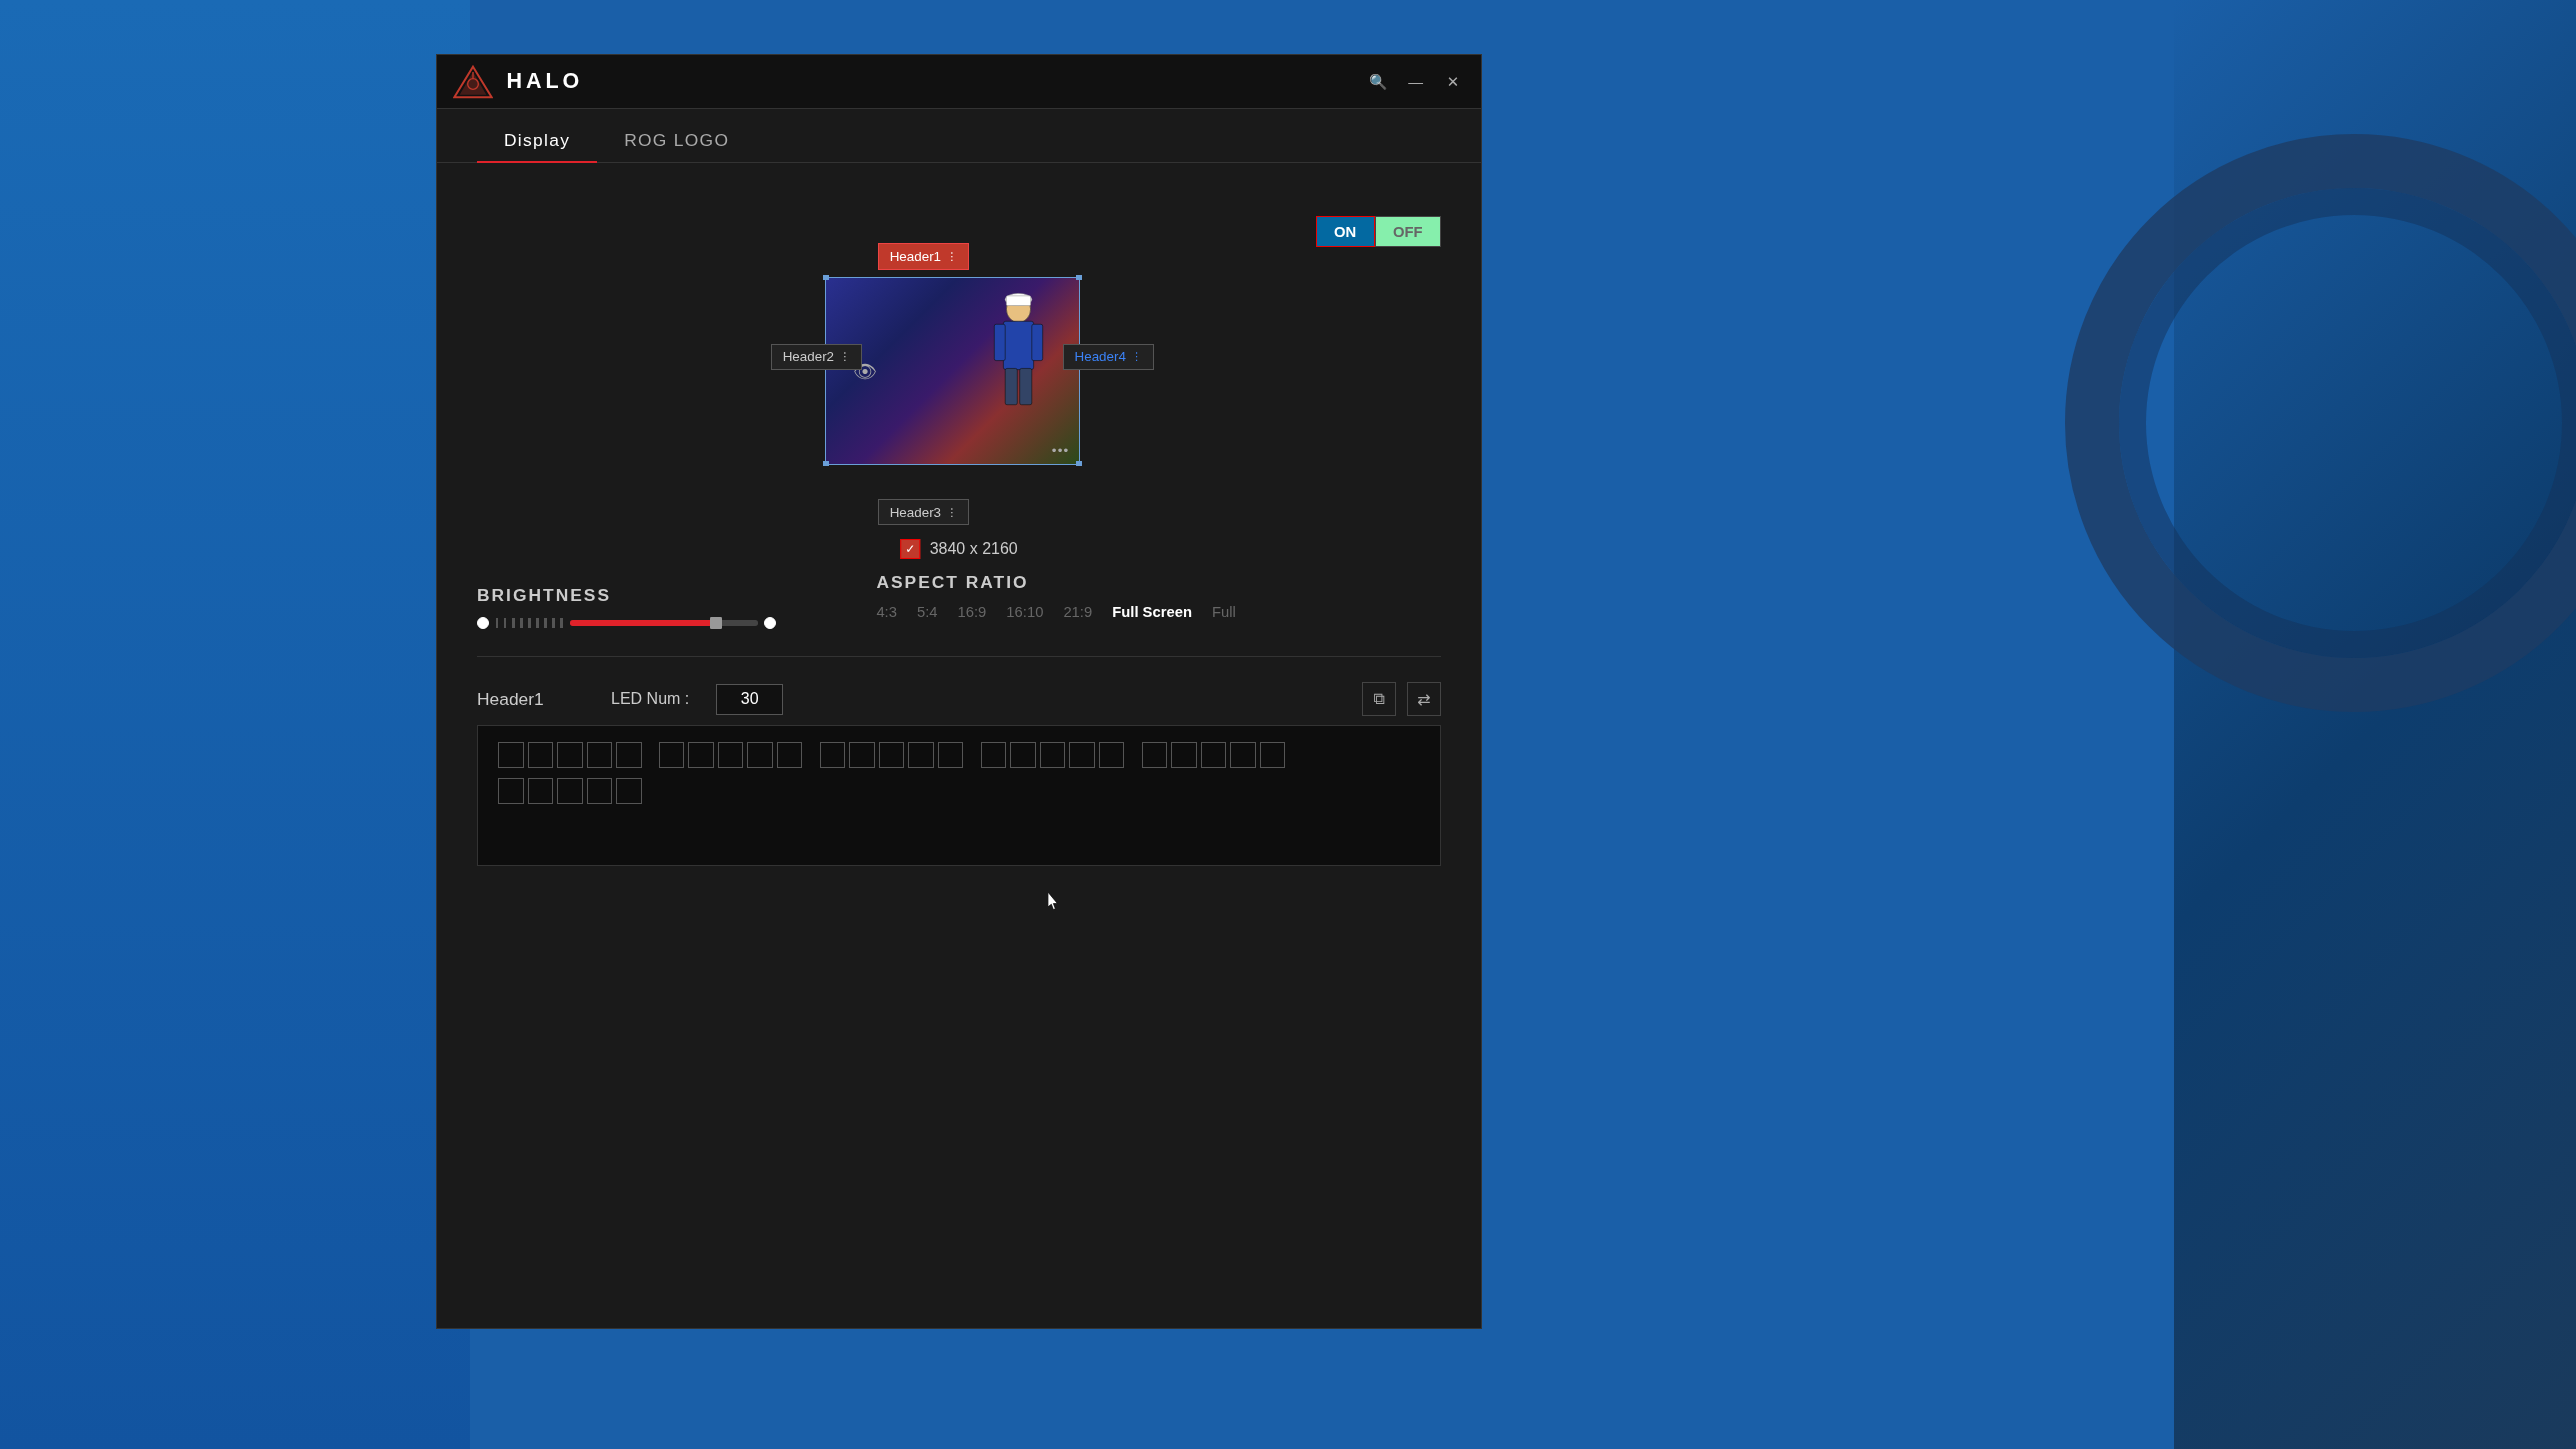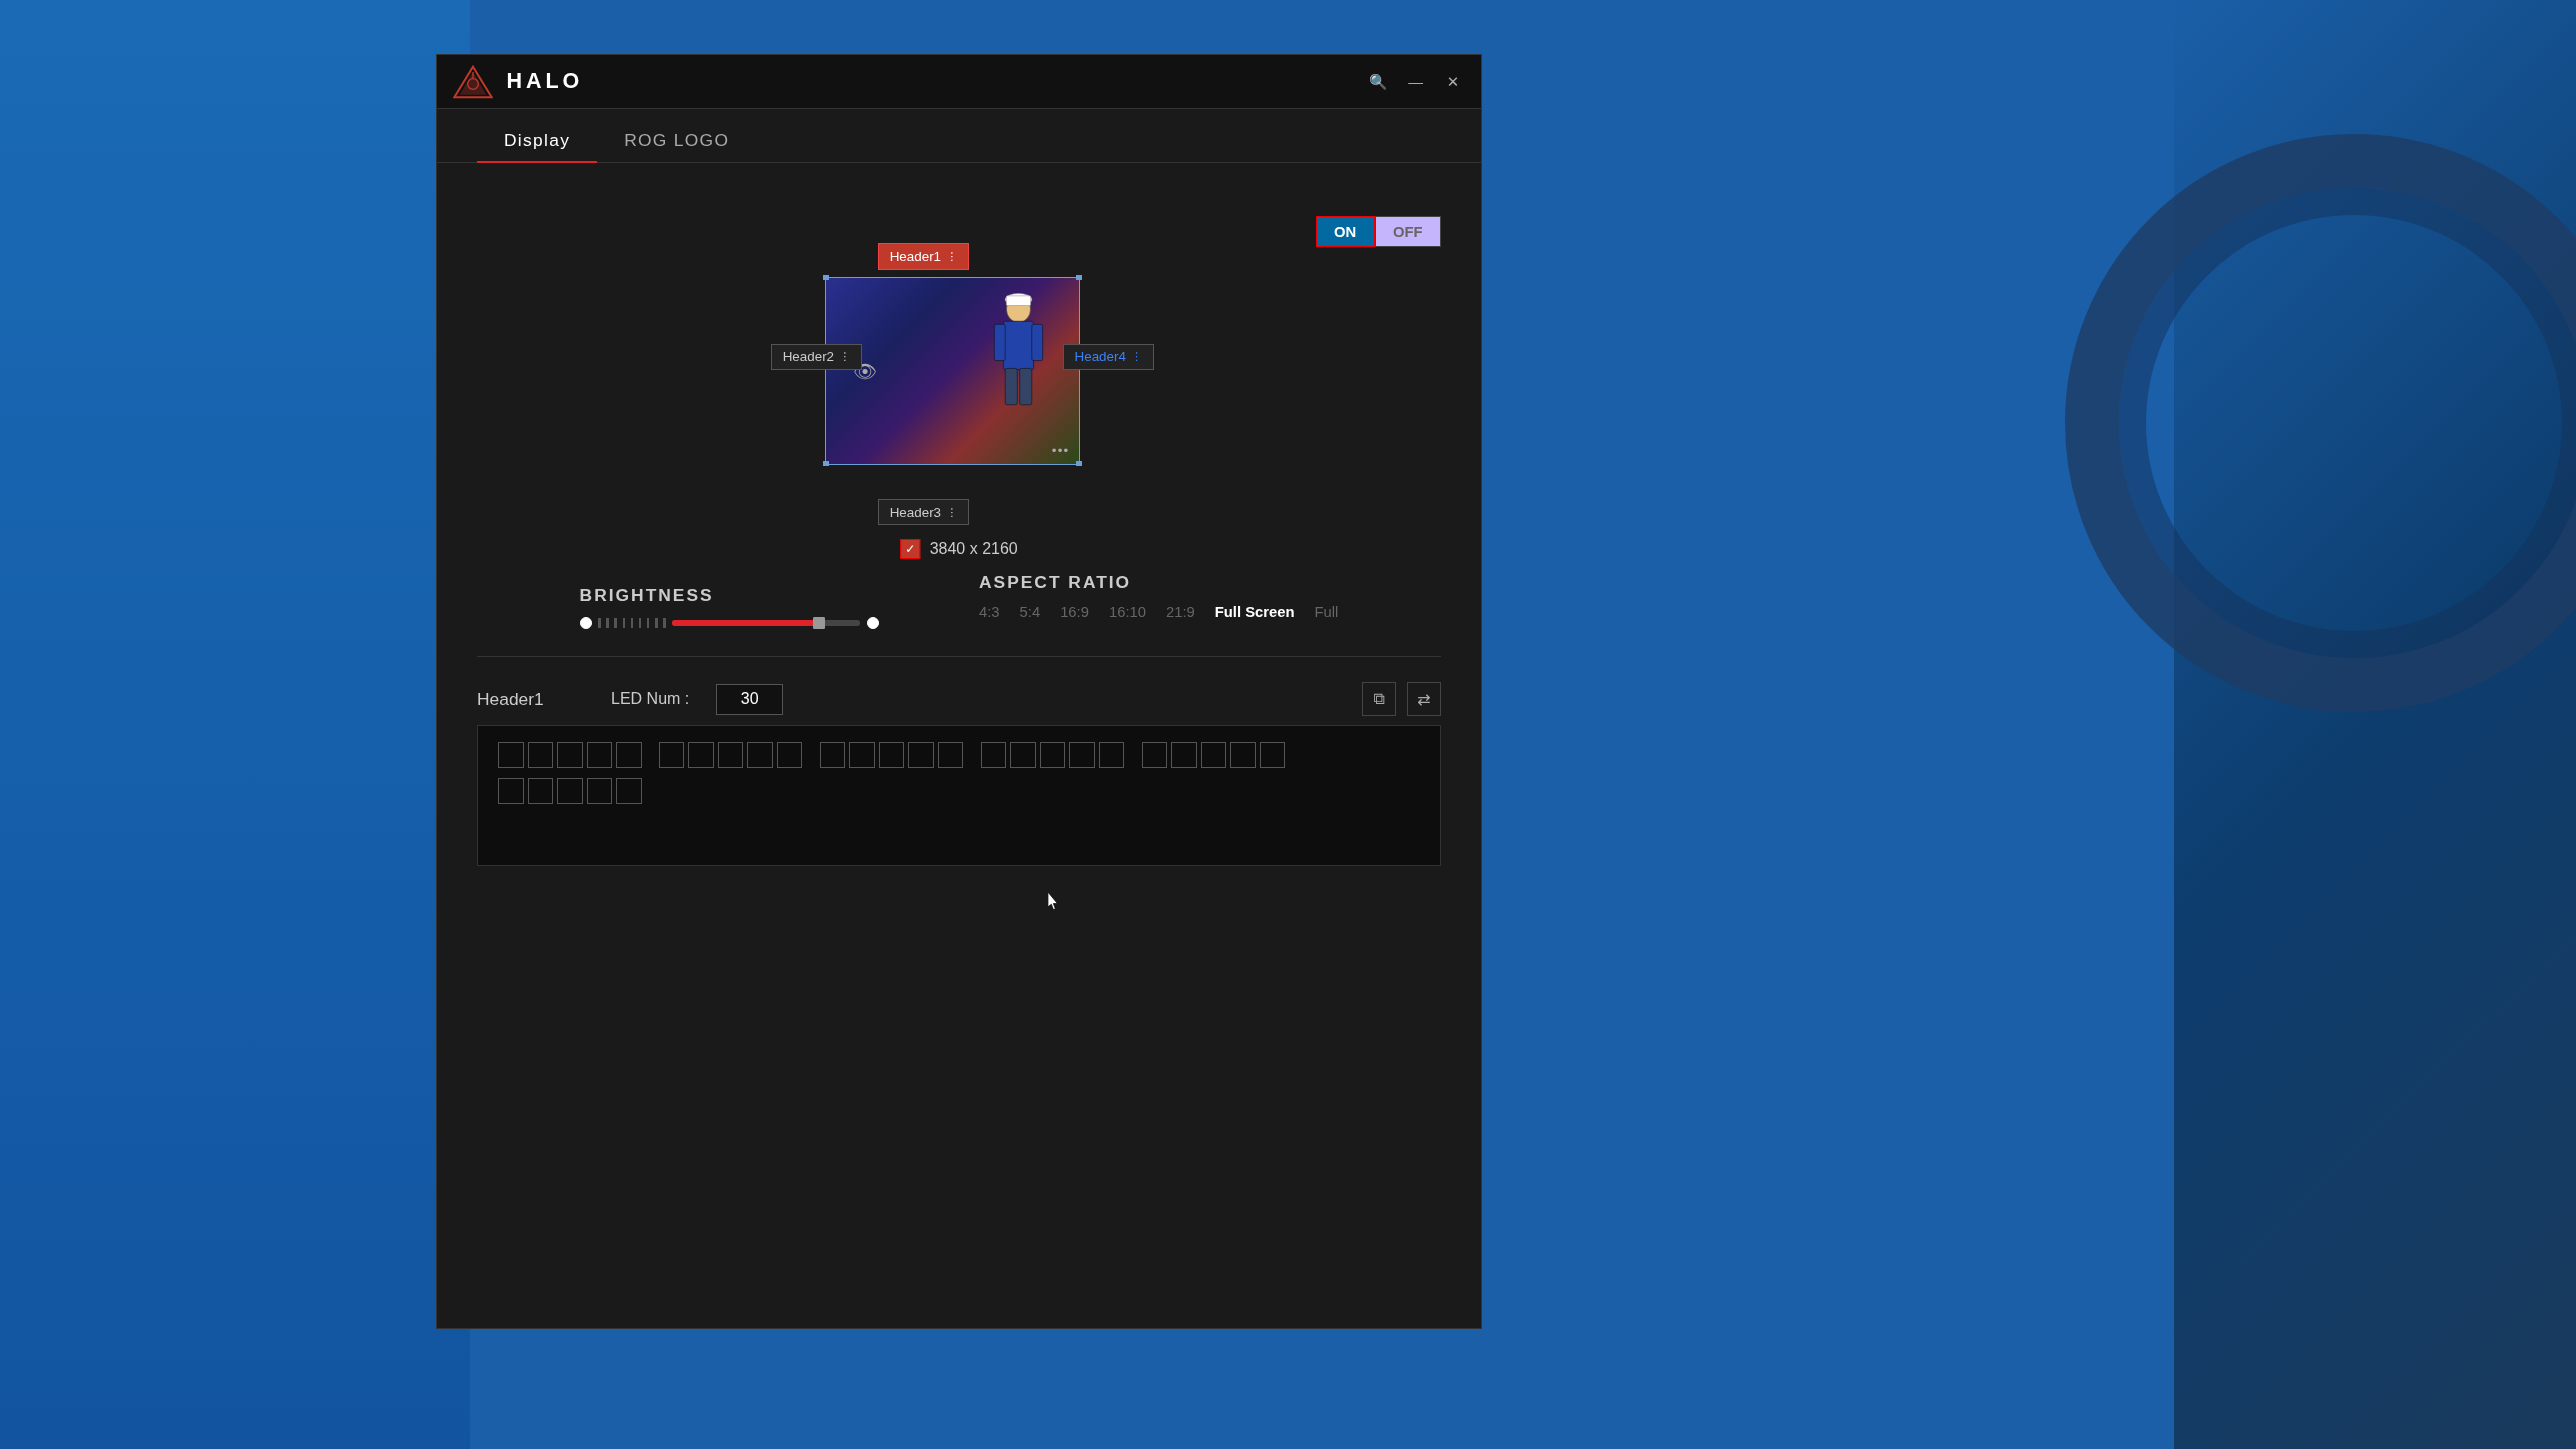--- a/index.html
+++ b/index.html
@@ -151,21 +151,21 @@
     .toggle-on {
       background: #0369a1;
       color: #fff;
       padding: 6.7px 17.4px;
       font-size: 14.8px;
       font-weight: bold;
       border: 0.7px solid #e00;
     }
 
     .toggle-off {
-      background: #c4b5fd;
+      background: #86efac;
       color: #666;
       padding: 6.7px 17.4px;
       font-size: 14.8px;
       font-weight: bold;
       border: 0.7px solid #444;
     }
 
     
     .content-area {
       padding: 27px 40px;
@@ -233,21 +233,20 @@
       color: #fff;
       font-weight: bold;
     }
 
     
     .two-columns {
       display: flex;
       gap: 100px;
       margin-top: 27px;
       position: relative;
-      justify-content: center;
     }
 
     .led-input {
       background: #111;
       border: 0.7px solid #555;
       color: #fff;
       font-size: 16px;
       padding: 5.4px 10.7px;
       width: 67px;
       text-align: center;

